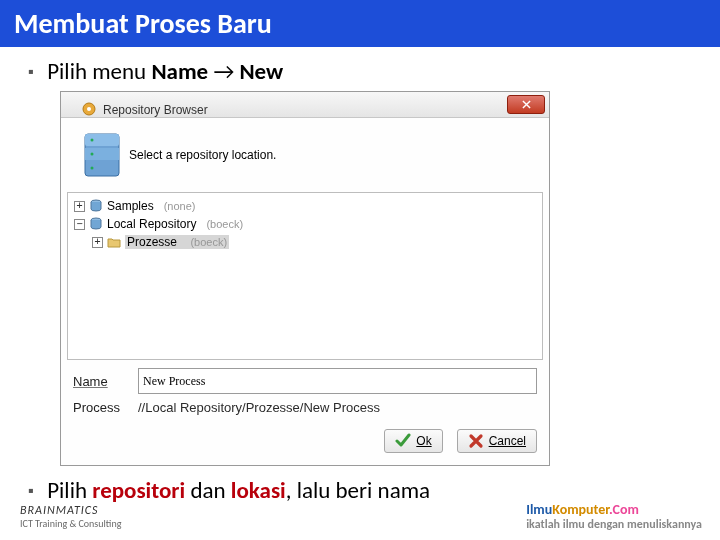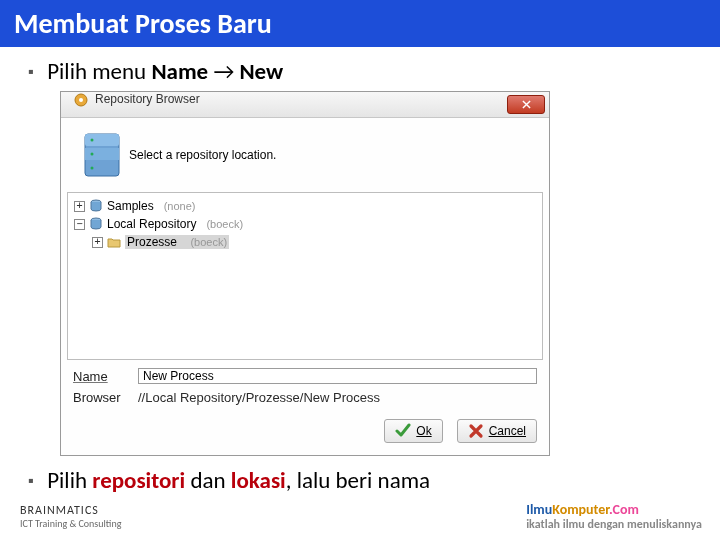--- a/index.html
+++ b/index.html
@@ -4,47 +4,47 @@
 <style>
   * { box-sizing: border-box; margin: 0; padding: 0; }
   body { width: 720px; height: 540px; font-family: Calibri, Arial, sans-serif; background: #fff; position: relative; }
   .title-bar { background: #1d4ed8; color: #fff; padding: 6px 14px; font-size: 28px; font-weight: bold; }
   .bullet-line { padding: 10px 28px 6px 28px; font-size: 23px; }
   .bullet-line .bullet { display: inline-block; width: 14px; color: #555; font-size: 16px; vertical-align: 2px; }
   .bold { font-weight: 700; }
   .red { color: #b8000b; font-weight: 600; }
   .dlg-wrap { margin: 0 0 0 60px; width: 490px; }
   .dlg { border: 1px solid #9a9a9a; background: linear-gradient(#fbfbfb,#efefef); font-family: Tahoma, Arial, sans-serif; font-size: 12px; }
-  .dlg-titlebar { background: linear-gradient(#f7f7f7,#e5e5e5); border-bottom: 1px solid #c7c7c7; height: 26px; display: flex; align-items: flex-start; padding: 0 12px; position: relative; }
+  .dlg-titlebar { background: linear-gradient(#f7f7f7,#e5e5e5); border-bottom: 1px solid #c7c7c7; height: 26px; display: flex; align-items: flex-end; padding: 0 20px; position: relative; }
   .dlg-titlebar .ico { width: 16px; height: 16px; margin-right: 6px; }
   .dlg-titlebar .t { color: #333; }
   .close-btn { position: absolute; right: 4px; top: 3px; width: 38px; height: 19px; background: linear-gradient(#e07a6f,#c23b22); border: 1px solid #8d1f0e; border-radius: 3px; display: flex; align-items: center; justify-content: center; }
   .close-btn svg { width: 9px; height: 9px; }
   .dlg-body { background: #fefefe; padding: 6px; }
   .intro { display: flex; align-items: center; padding: 4px 8px 10px 8px; }
   .server-ico { width: 54px; height: 54px; }
   .tree-area { border: 1px solid #bdbdbd; background: #fff; height: 168px; padding: 4px 2px; overflow: hidden; }
   .tree-row { display: flex; align-items: center; height: 18px; font-size: 12px; }
   .exp { width: 11px; height: 11px; border: 1px solid #888; background: #fff; display: inline-flex; align-items: center; justify-content: center; font-size: 10px; line-height: 1; color: #333; margin-right: 4px; font-family: monospace; }
   .sp { display: inline-block; }
   .node-ico { width: 14px; height: 14px; margin-right: 4px; }
   .muted { color: #989898; font-size: 11px; margin-left: 10px; }
   .sel { background: #d6d6d6; padding: 0 2px; }
   .form { padding: 8px 6px 4px 6px; }
   .frow { display: flex; align-items: center; gap: 9px; margin-bottom: 6px; font-size: 13px; }
   .lbl { width: 56px; text-decoration: underline; text-decoration-style: solid; text-decoration-color: #777; color: #222; }
   .lbl-nou { width: 56px; color: #222; }
-  .txt { flex: 1; border: 1px solid #9b9b9b; height: 16px; padding: 1px 4px; font-size: 12px; font-family: Liberation Sans, sans-serif; }
+  .txt { flex: 1; border: 1px solid #9b9b9b; height: 26px; padding: 1px 4px; font-size: 12px; font-family: Liberation Serif, serif; }
   .loc-val { color: #2b2b2b; }
   .btns { display: flex; justify-content: flex-end; gap: 14px; padding: 4px 6px 6px 6px; }
   .btn { display: flex; align-items: center; gap: 5px; background: linear-gradient(#fbfbfb,#e6e6e6); border: 1px solid #a7a7a7; border-radius: 3px; padding: 8px 10px; height: 24px; font-size: 12px; cursor: default; }
   .btn .bico { width: 16px; height: 16px; }
   .under-first { text-decoration: underline; display: inline-block; }
   .footer-l { position: absolute; left: 20px; bottom: 10px; font-size: 10px; color: #6a6a6a; }
-  .footer-l .brand { font-size: 12px; letter-spacing: 1px; color: #333; }
+  .footer-l .brand { font-size: 12px; letter-spacing: 1px; color: #333; font-style: italic; }
   .footer-r { position: absolute; right: 18px; bottom: 10px; font-size: 14px; font-weight: bold; }
   .footer-r .ik1 { color: #1e5aa8; text-align: right; }
   .footer-r .ik2 { color: #d38b00; }
   .footer-r .ik3 { color: #ec4899; }
   .footer-r .tag { font-size: 12px; color: #888; display:block; line-height:1; }
 </style>
 </head>
 <body>
 
 <div class="title-bar">Membuat Proses Baru</div>
@@ -124,21 +124,21 @@
           </span>
         </div>
       </div>
 
       <div class="form">
         <div class="frow">
           <span class="lbl">Name</span>
           <input class="txt" value="New Process" style="">
         </div>
         <div class="frow">
-          <span class="lbl-nou">Browser</span>
+          <span class="lbl-nou">Process</span>
           <span class="loc-val">//Local Repository/Prozesse/New Process</span>
         </div>
       </div>
 
       <div class="btns">
         <div class="btn">
           <span class="bico">
             <svg viewBox="0 0 16 16">
                 <path d="M2 8 l4 4 l8 -10" stroke="#3b9b3b" stroke-width="3" fill="none" stroke-linecap="round" stroke-linejoin="round"></path>
               </svg>

